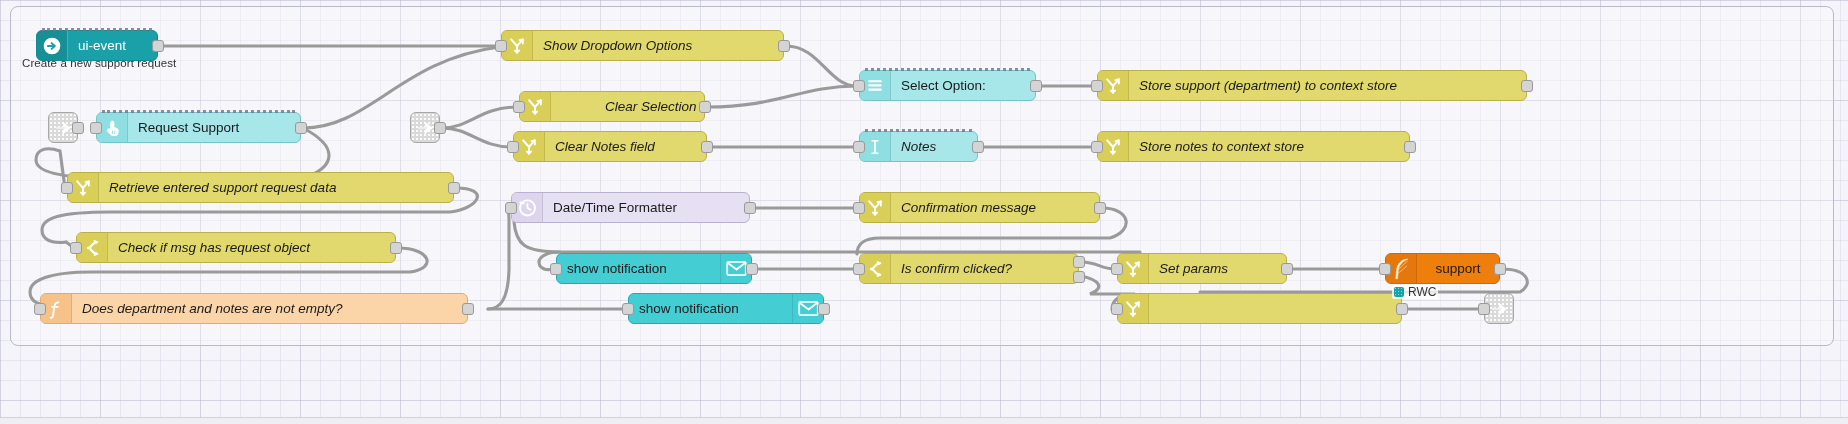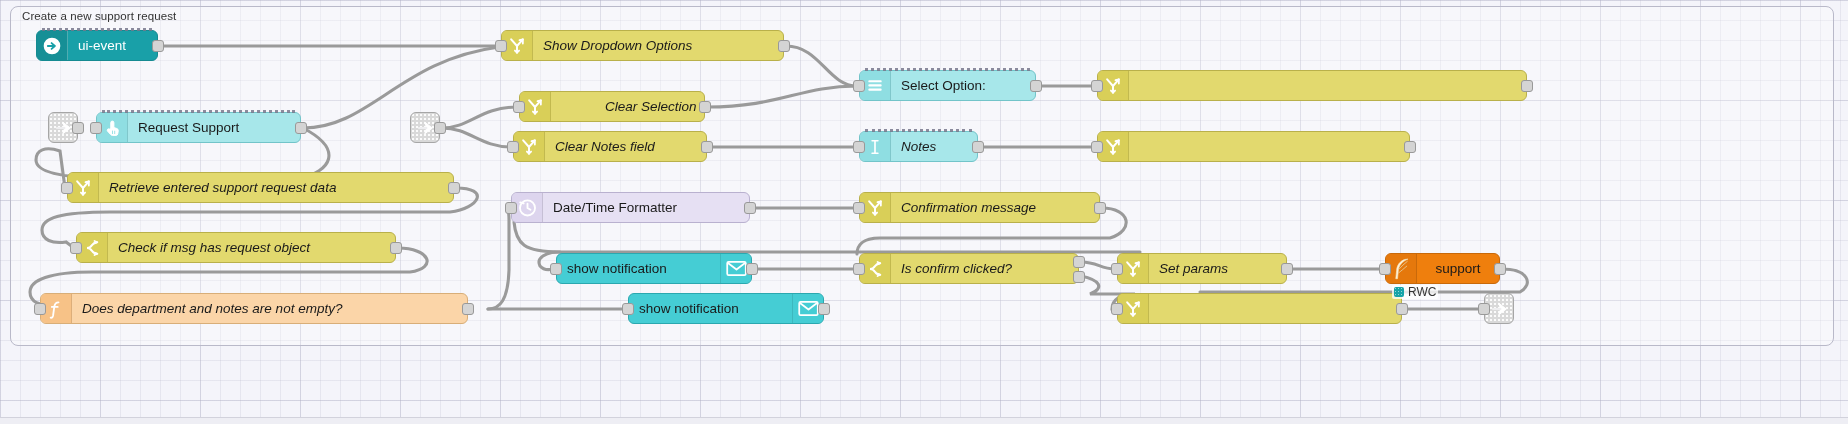--- a/index.html
+++ b/index.html
@@ -22,20 +22,21 @@
   }
   
   .group-box{
     position:absolute;border:1px solid #b9b9c9;border-radius:8px;
     background:rgba(255,255,255,.28);
     box-sizing:border-box;pointer-events:none;
   }
   .group-label{
     position:absolute;font-size:11.5px;color:#333;letter-spacing:.1px;
     white-space:nowrap;
+    margin-top:47px;
   }
   
   #wires{position:absolute;left:0;top:0;width:1848px;height:424px;}
   #wires path{fill:none;stroke:#9a9a9a;stroke-width:3.1;stroke-linecap:round;}
 
   
   .node{
     position:absolute;box-sizing:border-box;
     border-radius:6px;border:1px solid #9a9a9a;
     display:flex;align-items:center;
@@ -283,31 +284,33 @@
         <div class="port out" style="top: 9px;"></div>
       </div>
       <div class="node t-change" style="left: 1097px; top: 70px; width: 430px;">
         <div class="icon-box">
           <svg width="20" height="20" viewBox="0 0 24 24">
             <path d="M5 4 L12 12 L12 20 M19 4 L12 12" stroke="#ffffff" stroke-width="2.4" fill="none" stroke-linecap="round"></path>
             <path d="M19 4 L19 9 M19 4 L15 5" stroke="#ffffff" stroke-width="2.2" fill="none" stroke-linecap="round"></path>
             <path d="M12 20 L9.5 17.5 M12 20 L14.5 17.5" stroke="#ffffff" stroke-width="2.2" fill="none" stroke-linecap="round"></path>
           </svg>
         </div>
+        <div class="label italic">Store support (department) to context store</div>
         <div class="port in" style="top: 9px;"></div>
         <div class="port out" style="top: 9px;"></div>
       </div>
       <div class="node t-change" style="left: 1097px; top: 131px; width: 313px;">
         <div class="icon-box">
           <svg width="20" height="20" viewBox="0 0 24 24">
             <path d="M5 4 L12 12 L12 20 M19 4 L12 12" stroke="#ffffff" stroke-width="2.4" fill="none" stroke-linecap="round"></path>
             <path d="M19 4 L19 9 M19 4 L15 5" stroke="#ffffff" stroke-width="2.2" fill="none" stroke-linecap="round"></path>
             <path d="M12 20 L9.5 17.5 M12 20 L14.5 17.5" stroke="#ffffff" stroke-width="2.2" fill="none" stroke-linecap="round"></path>
           </svg>
         </div>
+        <div class="label italic">Store notes to context store</div>
         <div class="port in" style="top: 9px;"></div>
         <div class="port out" style="top: 9px;"></div>
       </div>
       <div class="node t-change" style="left: 67px; top: 172px; width: 387px;">
         <div class="icon-box">
           <svg width="20" height="20" viewBox="0 0 24 24">
             <path d="M5 4 L12 12 L12 20 M19 4 L12 12" stroke="#ffffff" stroke-width="2.4" fill="none" stroke-linecap="round"></path>
             <path d="M19 4 L19 9 M19 4 L15 5" stroke="#ffffff" stroke-width="2.2" fill="none" stroke-linecap="round"></path>
             <path d="M12 20 L9.5 17.5 M12 20 L14.5 17.5" stroke="#ffffff" stroke-width="2.2" fill="none" stroke-linecap="round"></path>
           </svg>

